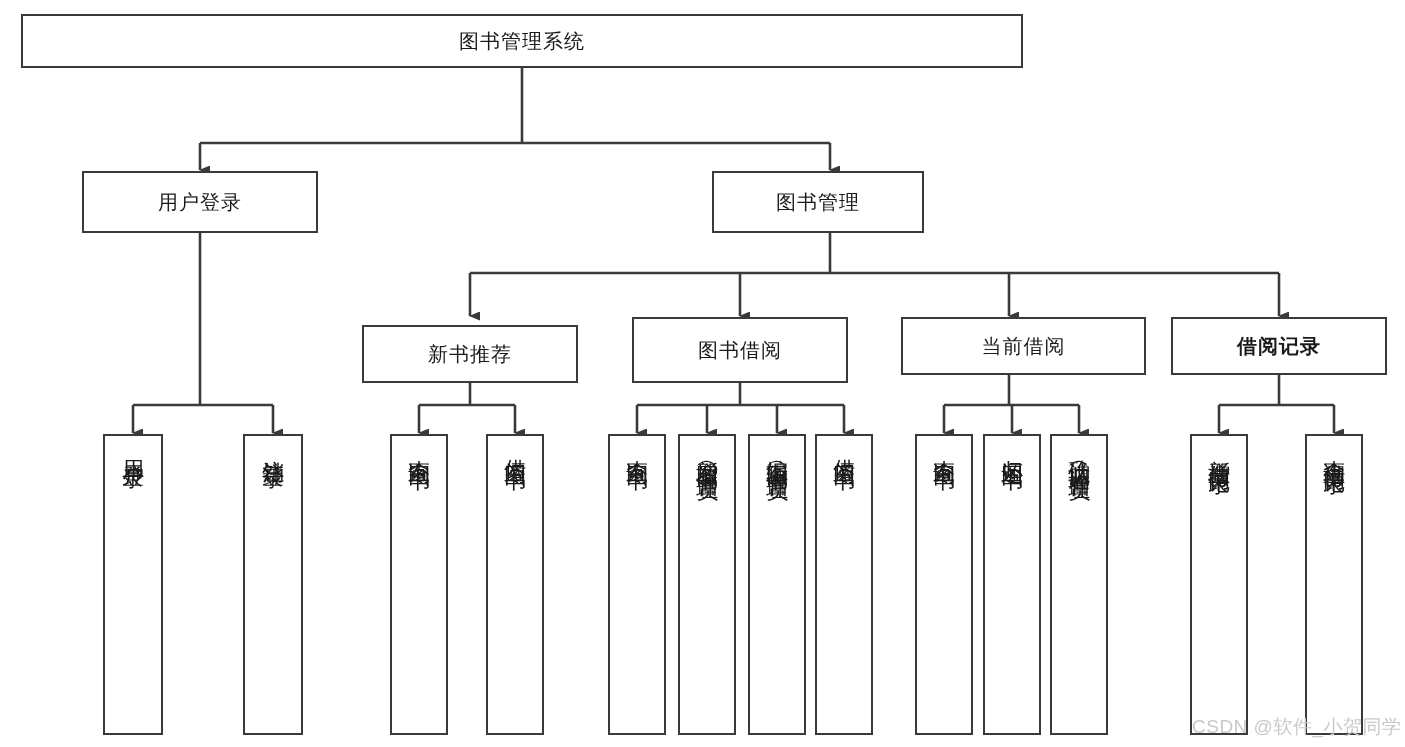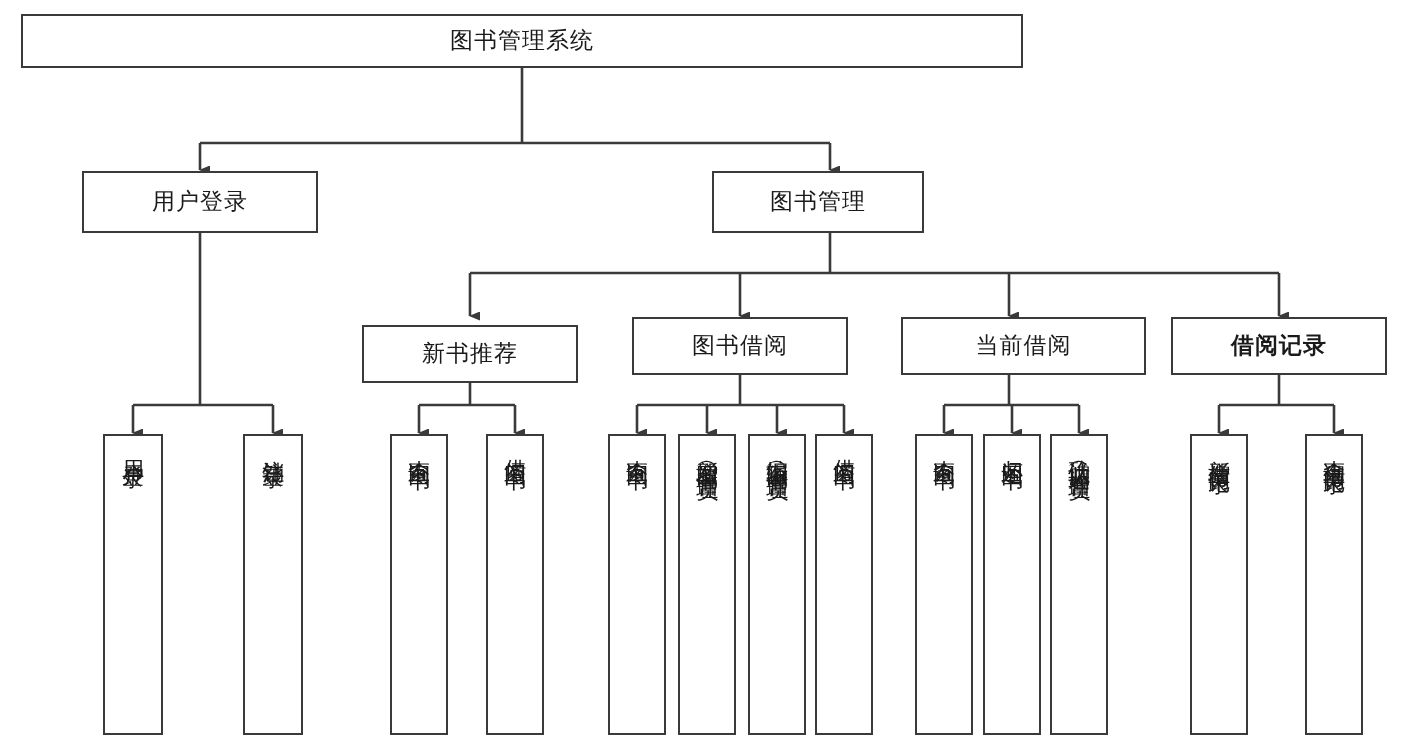--- a/index.html
+++ b/index.html
@@ -30,21 +30,21 @@
     position: absolute;
     box-sizing: border-box;
     background: #ffffff;
     border: 2px solid #3a3a3a;
     display: flex;
     align-items: center;
     justify-content: center;
     color: #1a1a1a;
   }
   .node.horiz {
-    font-size: 23px;
+    font-size: 20px;
     letter-spacing: 1px;
     text-align: right;
   }
   .node.horiz .label {
     white-space: nowrap;
     line-height: 1.1;
   }
   .node.vert {
     align-items: flex-start;
     justify-content: center;
@@ -121,21 +121,21 @@
       </div>
       <div class="node horiz" style="left: 82px; top: 171px; width: 236px; height: 62px;">
         <span class="label">用户登录</span>
       </div>
       <div class="node horiz" style="left: 712px; top: 171px; width: 212px; height: 62px;">
         <span class="label">图书管理</span>
       </div>
       <div class="node horiz" style="left: 362px; top: 317px; width: 216px; height: 58px; margin-top: 8px;">
         <span class="label">新书推荐</span>
       </div>
-      <div class="node horiz" style="left: 632px; top: 317px; width: 216px; height: 58px;">
+      <div class="node horiz" style="left: 632px; top: 317px; width: 216px; height: 66px;">
         <span class="label">图书借阅</span>
       </div>
       <div class="node horiz" style="left: 901px; top: 317px; width: 245px; height: 58px;">
         <span class="label">当前借阅</span>
       </div>
       <div class="node horiz" style="left: 1171px; top: 317px; width: 216px; height: 58px; font-weight: bold;">
         <span class="label">借阅记录</span>
       </div>
       <div class="node vert" style="left: 103px; top: 434px; width: 60px; height: 301px;">
         <span class="label">用户登录</span>
@@ -171,14 +171,15 @@
         <span class="label">确认归还（管理员）</span>
       </div>
       <div class="node vert" style="left: 1190px; top: 434px; width: 58px; height: 301px;">
         <span class="label">新增借阅记录</span>
       </div>
       <div class="node vert" style="left: 1305px; top: 434px; width: 58px; height: 301px;">
         <span class="label">查询借阅记录</span>
       </div>
     </div>
 
+  <div class="watermark" style="left:1192px; top:714px;">CSDN @软件_小贺同学</div>
 
 </div>
 
 </body></html>

